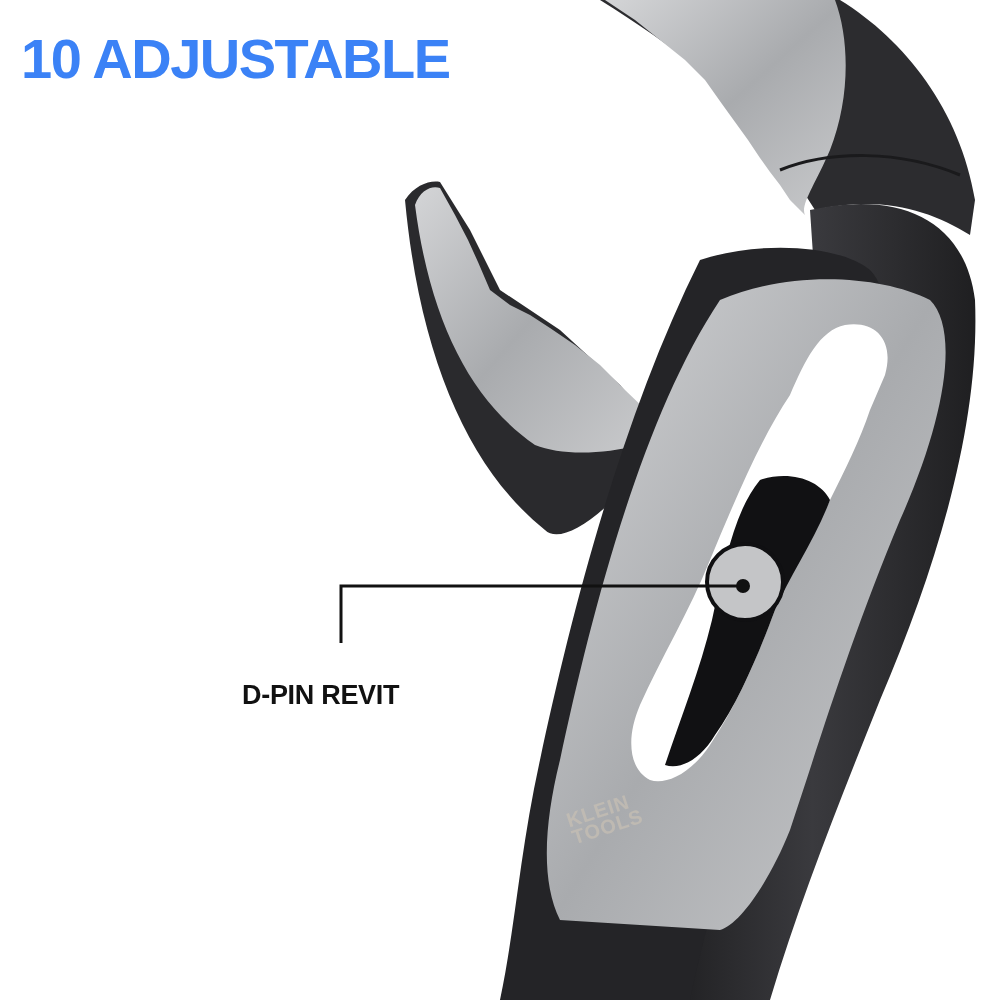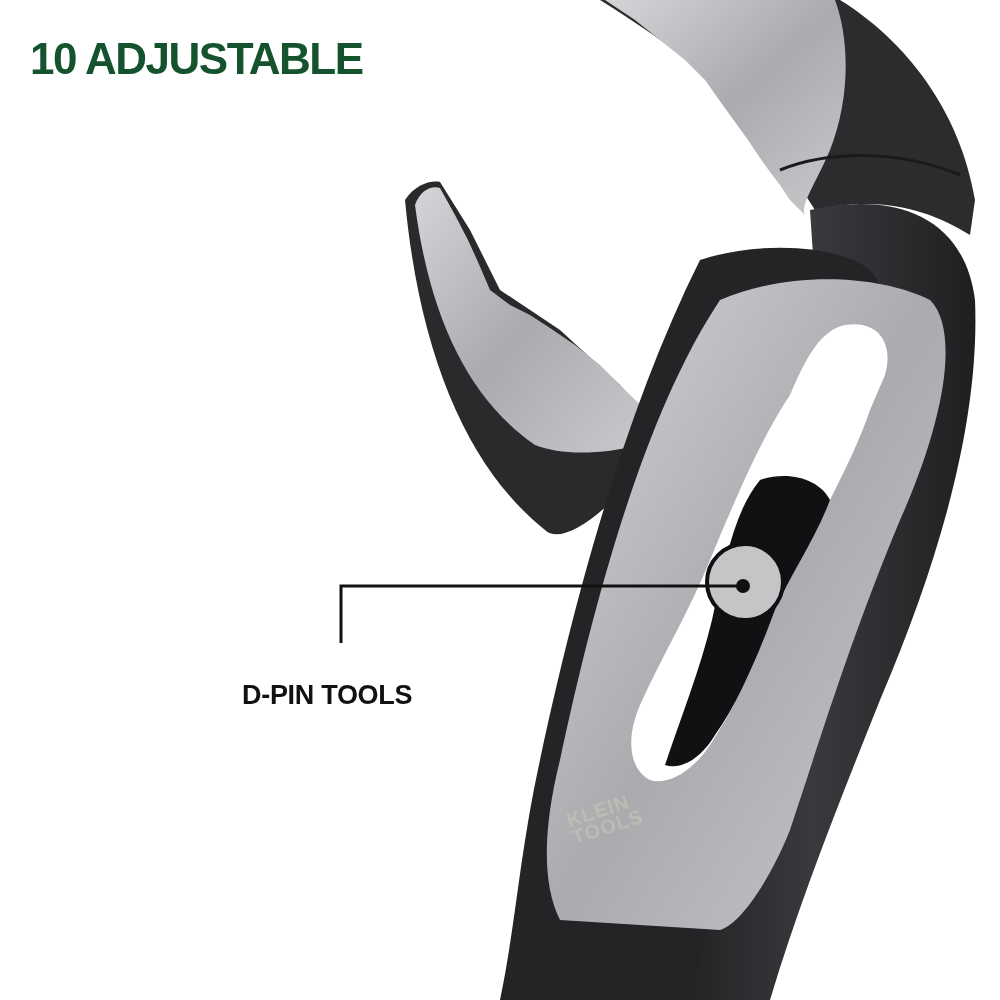--- a/index.html
+++ b/index.html
@@ -1,21 +1,21 @@
 <!DOCTYPE html>
 <html><head>
   <meta charset="utf-8">
   <style>
     html, body { margin: 0; padding: 0; background: #ffffff; }
     body { width: 1000px; height: 1000px; position: relative; overflow: hidden; font-family: "Liberation Sans", sans-serif; }
     .headline {
-      position: absolute; left: 30px; top: 34px;
+      position: absolute; left: 21px; top: 34px;
       font-family: "Liberation Sans", sans-serif; font-weight: 700;
-      font-size: 44px; line-height: 50px; letter-spacing: -1.5px;
-      color: #14532d; margin: 0; z-index: 5;
+      font-size: 56px; line-height: 50px; letter-spacing: -1.5px;
+      color: #3b82f6; margin: 0; z-index: 5;
     }
     .headline span { display: block; }
     .callout-label {
       position: absolute; left: 242px; top: 680px;
       font-family: "Liberation Sans", sans-serif; font-weight: 700;
       font-size: 27px; letter-spacing: -0.3px; color: #111111; z-index: 5;
       white-space: nowrap;
     }
     .art { position: absolute; left: 0; top: 0; width: 1000px; height: 1000px; z-index: 1; }
     .leader { position: absolute; left: 0; top: 0; width: 1000px; height: 1000px; z-index: 4; pointer-events: none; }
@@ -72,13 +72,13 @@
 <div class="engrave">
   <div>KLEIN</div>
   <div>TOOLS</div>
 </div>
 
 <svg class="leader" viewBox="0 0 1000 1000" xmlns="http://www.w3.org/2000/svg">
   <polyline points="341,643 341,586 743,586" fill="none" stroke="#111111" stroke-width="3"></polyline>
   <circle cx="743" cy="586" r="7" fill="#111111"></circle>
 </svg>
 
-<div class="callout-label">D-PIN TOOLS</div>
+<div class="callout-label">D-PIN REVIT</div>
 
 </body></html>

